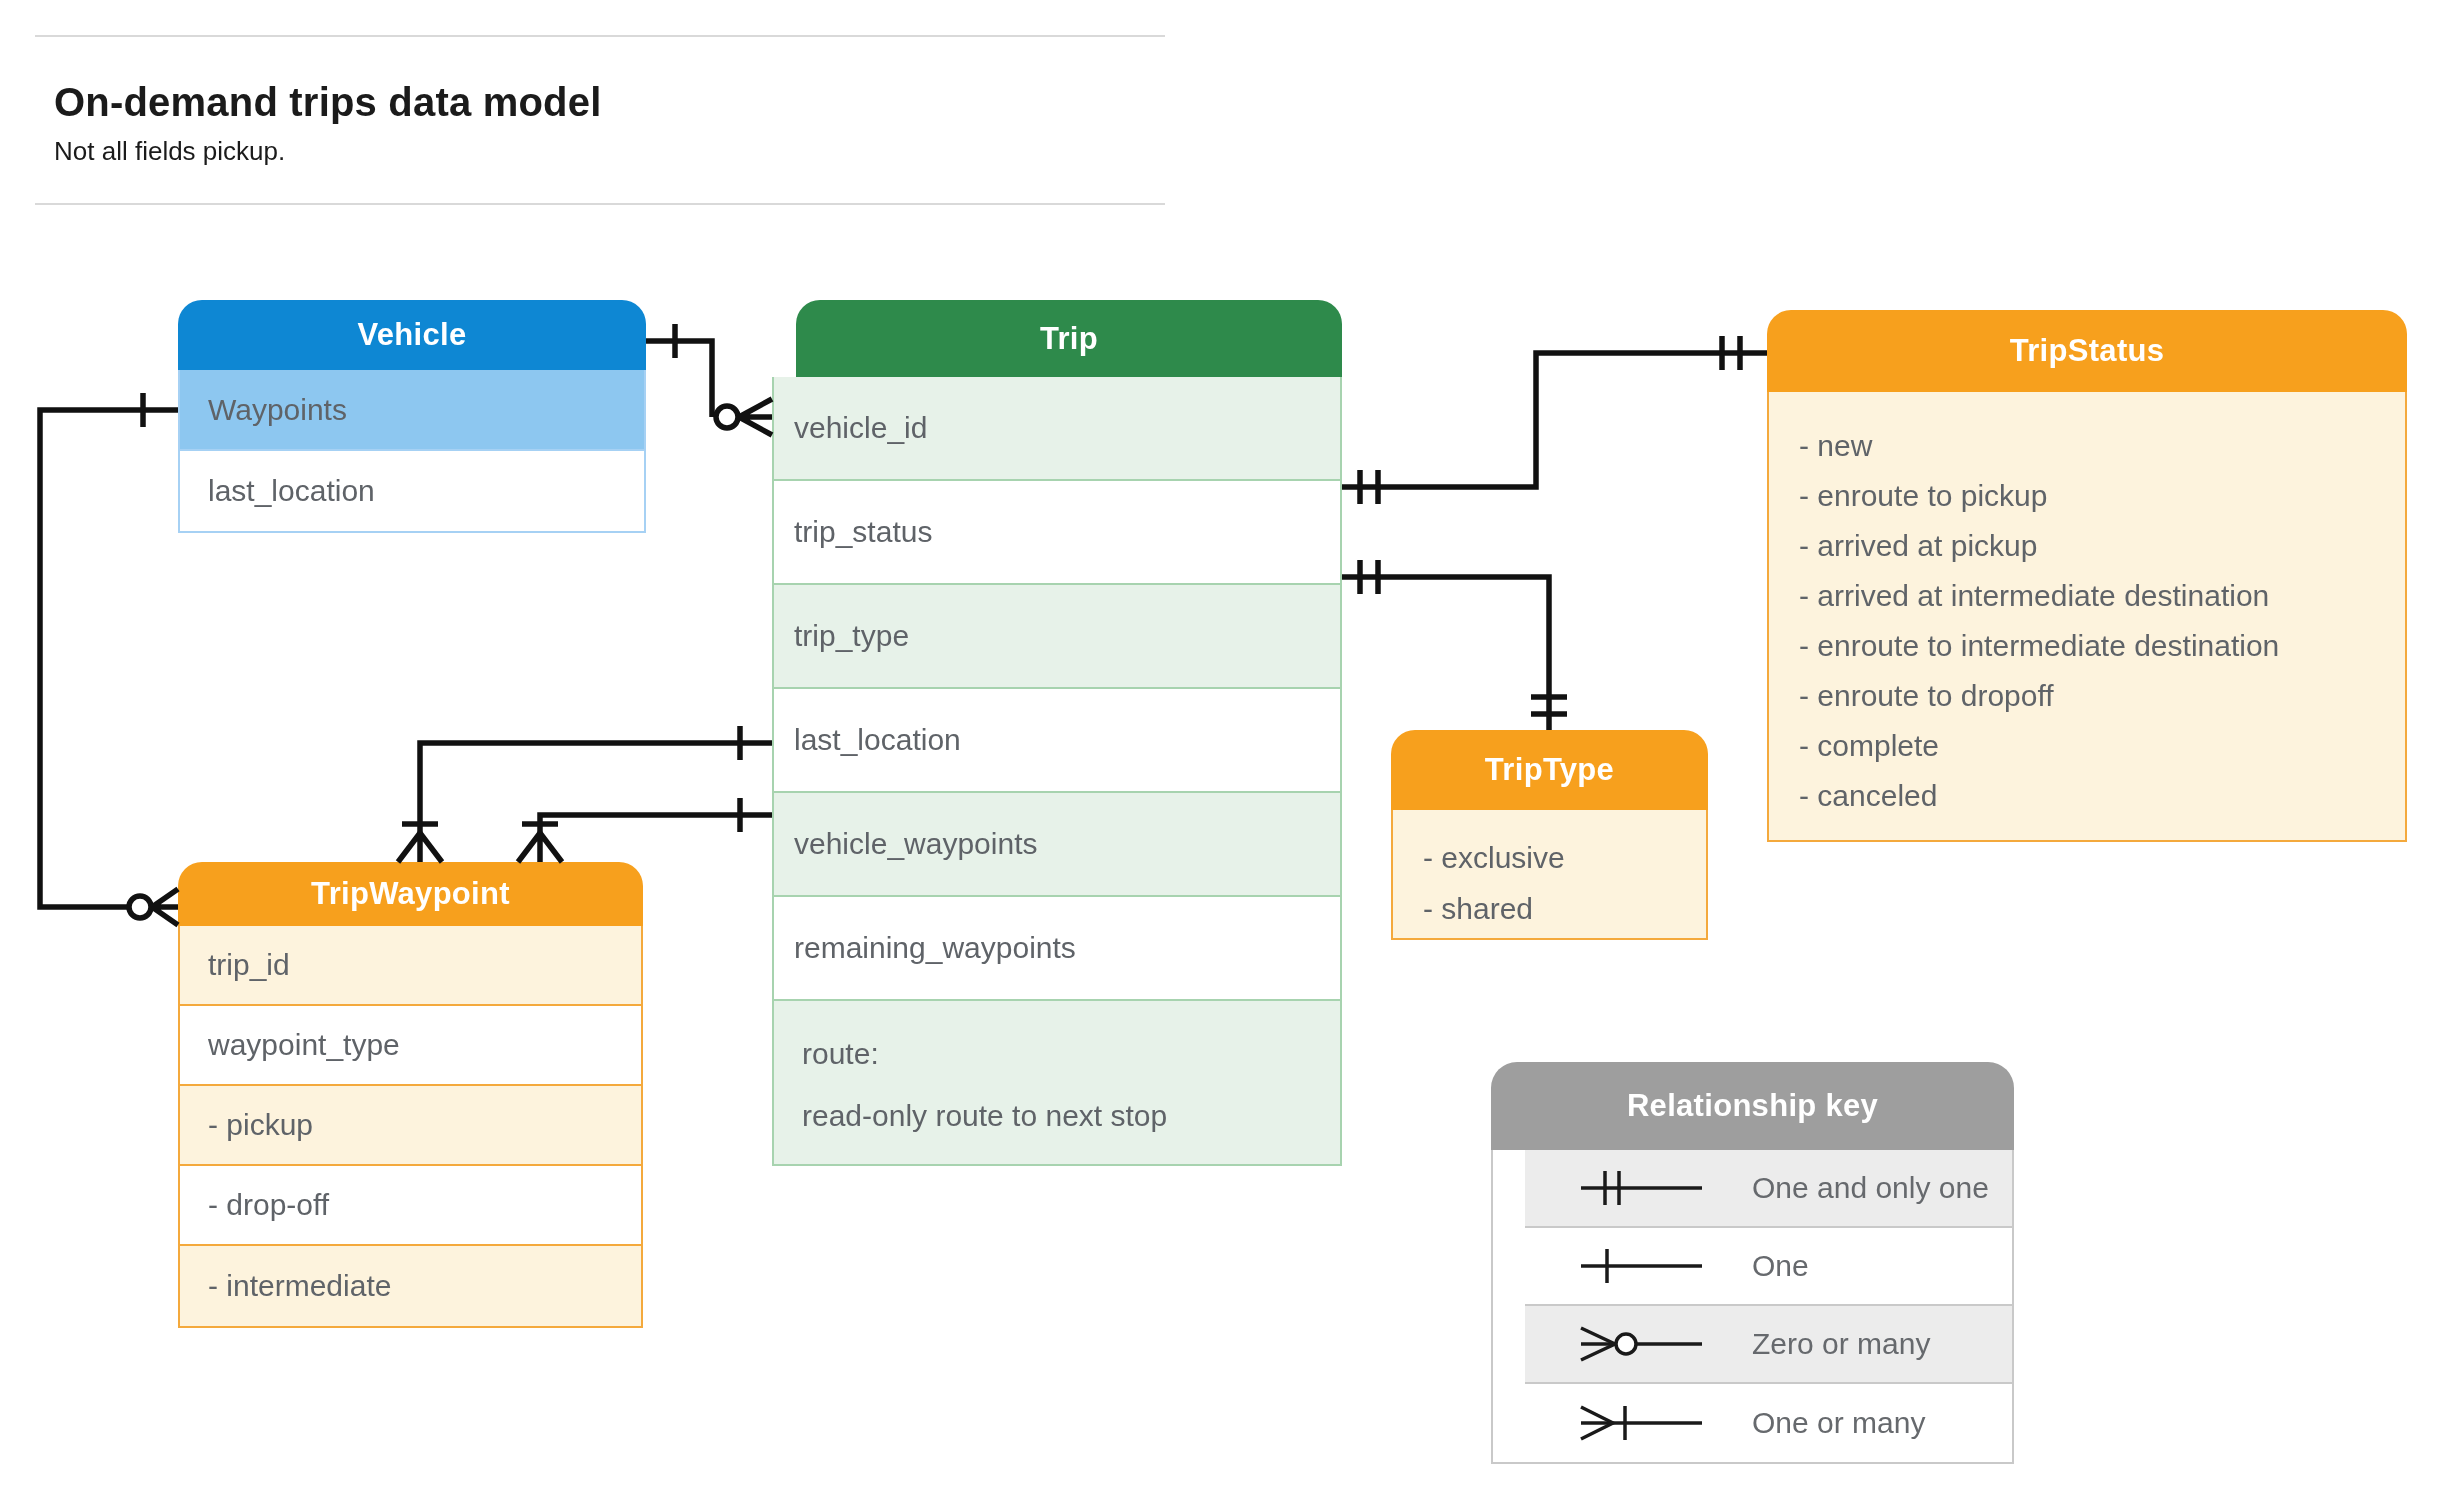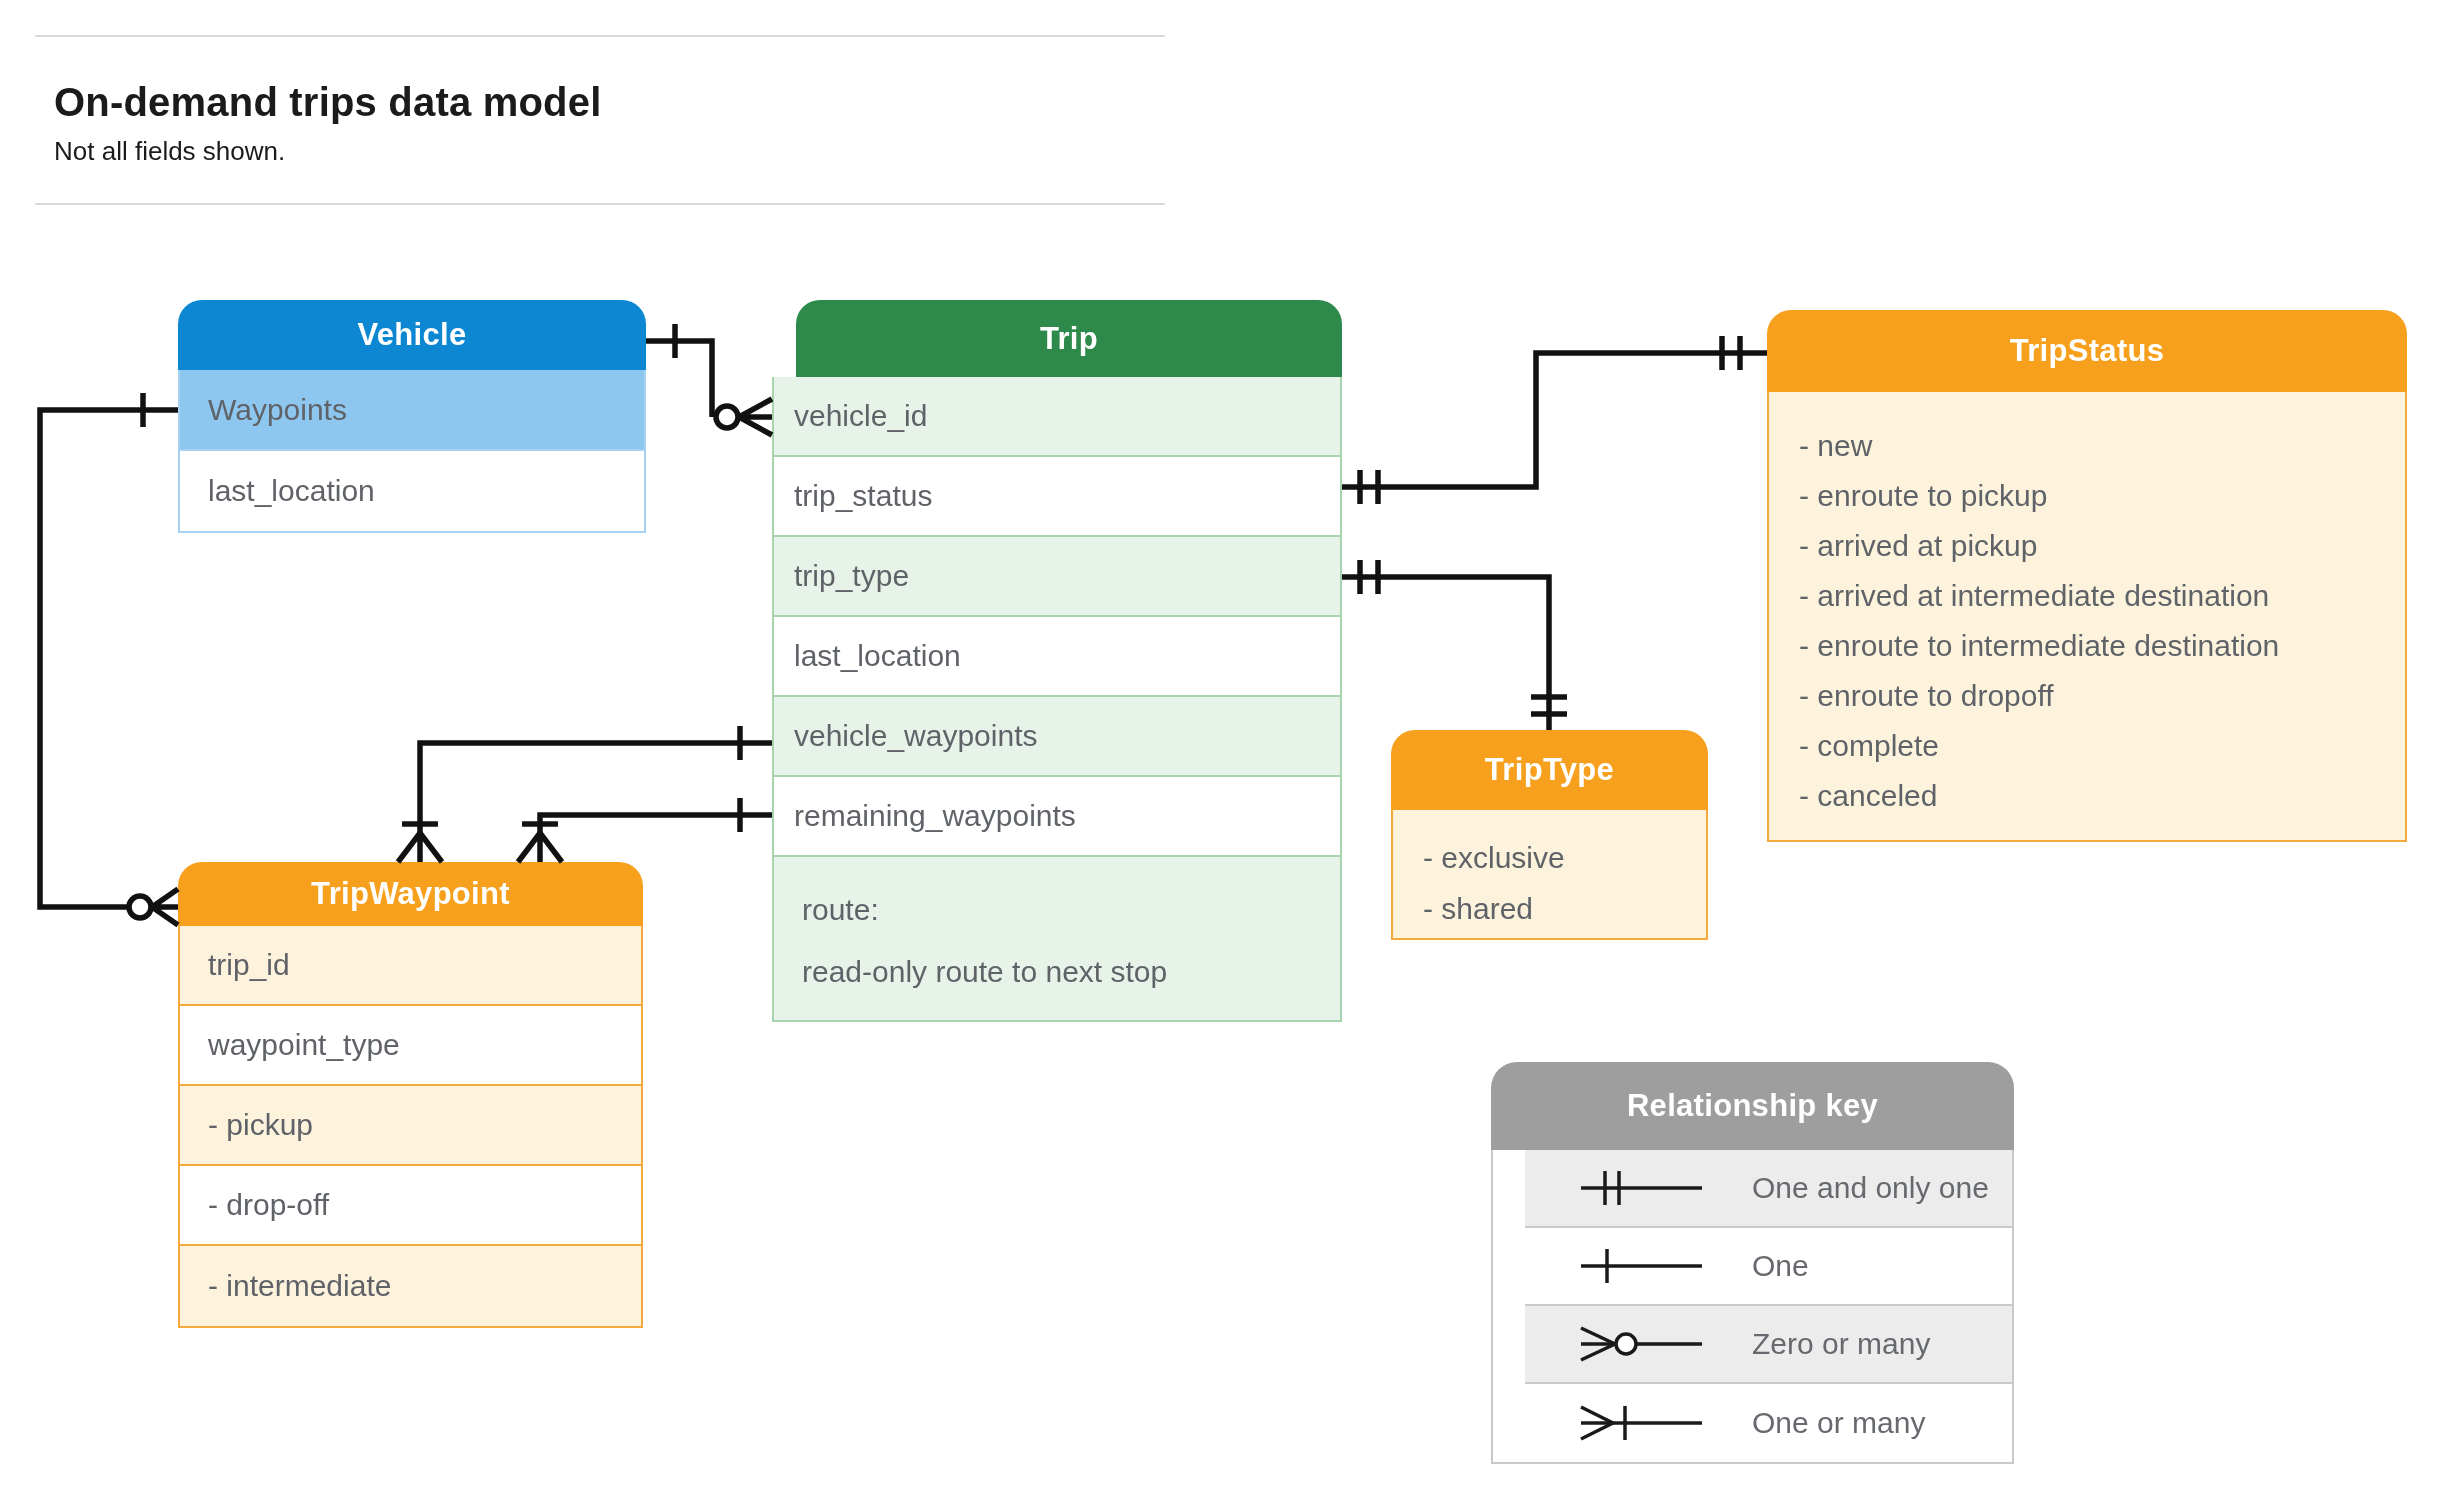--- a/index.html
+++ b/index.html
@@ -27,21 +27,21 @@
   .vehicle .e-header{height:70px;background:var(--vehicle-header);}
   .vehicle .e-body{border-color:var(--vehicle-border);border-width:2px;}
   .vehicle .row{height:81px;border-bottom:2px solid var(--vehicle-border);}
   .vehicle .row:last-child{height:80px;border-bottom:none;}
   .vehicle .row.hl{background:var(--vehicle-highlight);}
 
   
   .trip{left:772px;top:300px;width:570px;}
   .trip .e-header{height:77px;background:var(--trip-header);margin-left:24px;}
   .trip .e-body{border-color:var(--trip-border);border-width:2px;}
-  .trip .row{height:80px;border-bottom:2px solid var(--trip-border);padding-left:20px;}
+  .trip .row{height:104px;border-bottom:2px solid var(--trip-border);padding-left:20px;}
   .trip .row:nth-child(odd){background:var(--trip-row-alt);}
   .trip .route-row{box-sizing:border-box;height:163px;background:var(--trip-row-alt);
     padding:22px 0 0 28px;font-size:30px;color:var(--field-text);line-height:62px;border-bottom:none;}
 
   
   .tripstatus{left:1767px;top:310px;width:640px;}
   .tripstatus .e-header{height:82px;background:var(--enum-header);}
   .tripstatus .e-body{border-color:var(--enum-border);border-width:2px;height:450px;
     background:var(--enum-row-alt);padding:29px 0 0 30px;font-size:30px;color:var(--field-text);line-height:50px;white-space:nowrap;}
 
@@ -75,21 +75,21 @@
   .wires path,.wires line{stroke:var(--connector);stroke-width:5.5;fill:none;}
   .wires circle{stroke:var(--connector);stroke-width:5.5;fill:#ffffff;}
 </style>
 </head>
 <body>
 
 <div class="canvas">
 
   <div class="divider" style="left:35px;top:35px;width:1130px;"></div>
   <div class="page-title">On-demand trips data model</div>
-  <div class="page-subtitle">Not all fields shown.</div>
+  <div class="page-subtitle">Not all fields pickup.</div>
   <div class="divider" style="left:35px;top:203px;width:1130px;"></div>
 
   <div class="entity vehicle">
     <div class="e-header">Vehicle</div>
     <div class="e-body">
       <div class="row hl">Waypoints</div>
       <div class="row">last_location</div>
     </div>
   </div>
 

